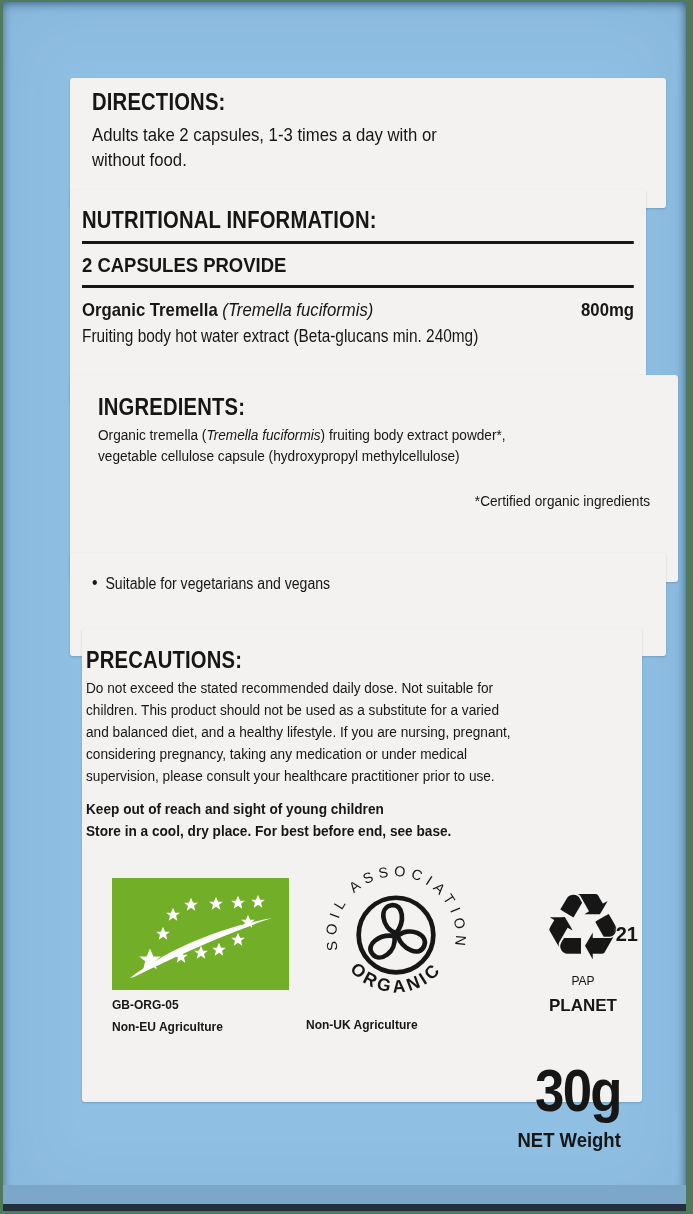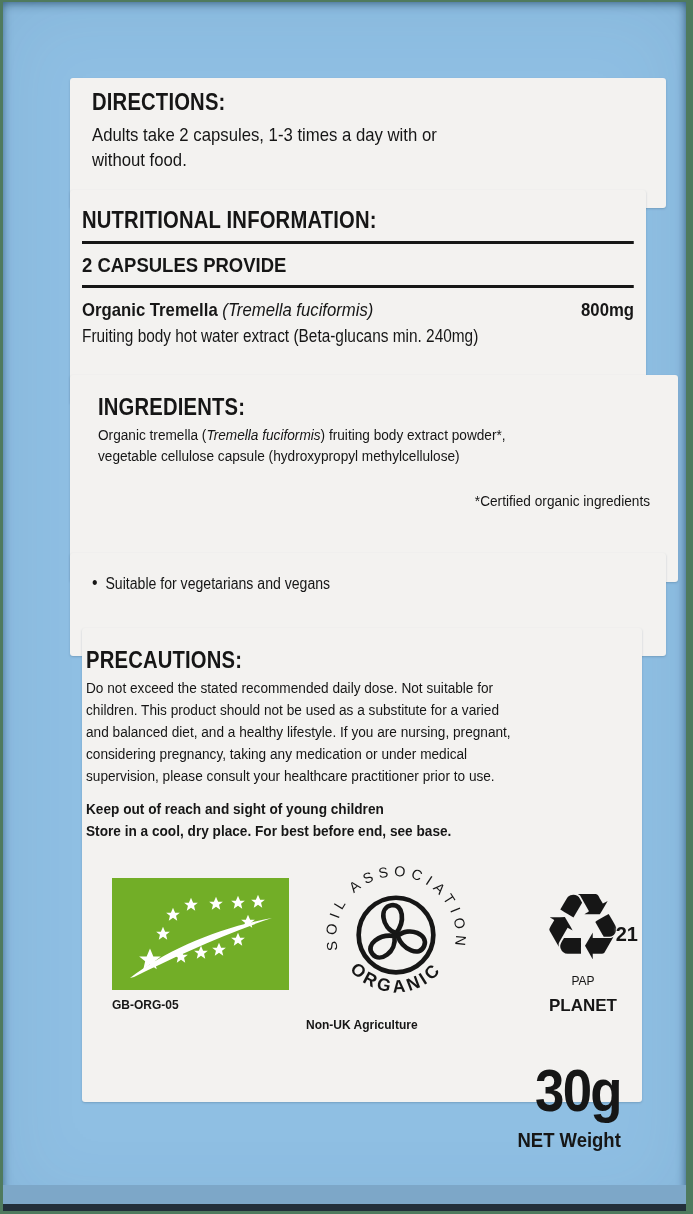--- a/index.html
+++ b/index.html
@@ -132,20 +132,21 @@
           <use href="#star" transform="translate(126,62) scale(1.2)"></use>
           <use href="#star" transform="translate(107,72) scale(1.2)"></use>
           <use href="#star" transform="translate(89,75) scale(1.2)"></use>
           <use href="#star" transform="translate(69,79) scale(1.2)"></use>
           <use href="#star" transform="translate(38,82) scale(1.9)"></use>
         </g>
       </svg>
     </div>
     <div class="eu-captions caption">
       <div>GB-ORG-05</div>
+      <div>Non-EU Agriculture</div>
     </div>
 
     <div class="soil-logo">
       <svg width="140" height="148" viewBox="-75 -75 150 158">
         <defs>
           <path id="arcTop" d="M -62,20 A 64,64 0 1 1 62,20" fill="none"></path>
           <path id="arcBot" d="M -48,42 A 63,63 0 0 0 48,42" fill="none"></path>
         </defs>
         <circle cx="0" cy="3" r="40" fill="none" stroke="#161616" stroke-width="5"></circle>
         <g stroke="#161616" stroke-width="5" fill="none" stroke-linecap="round">

